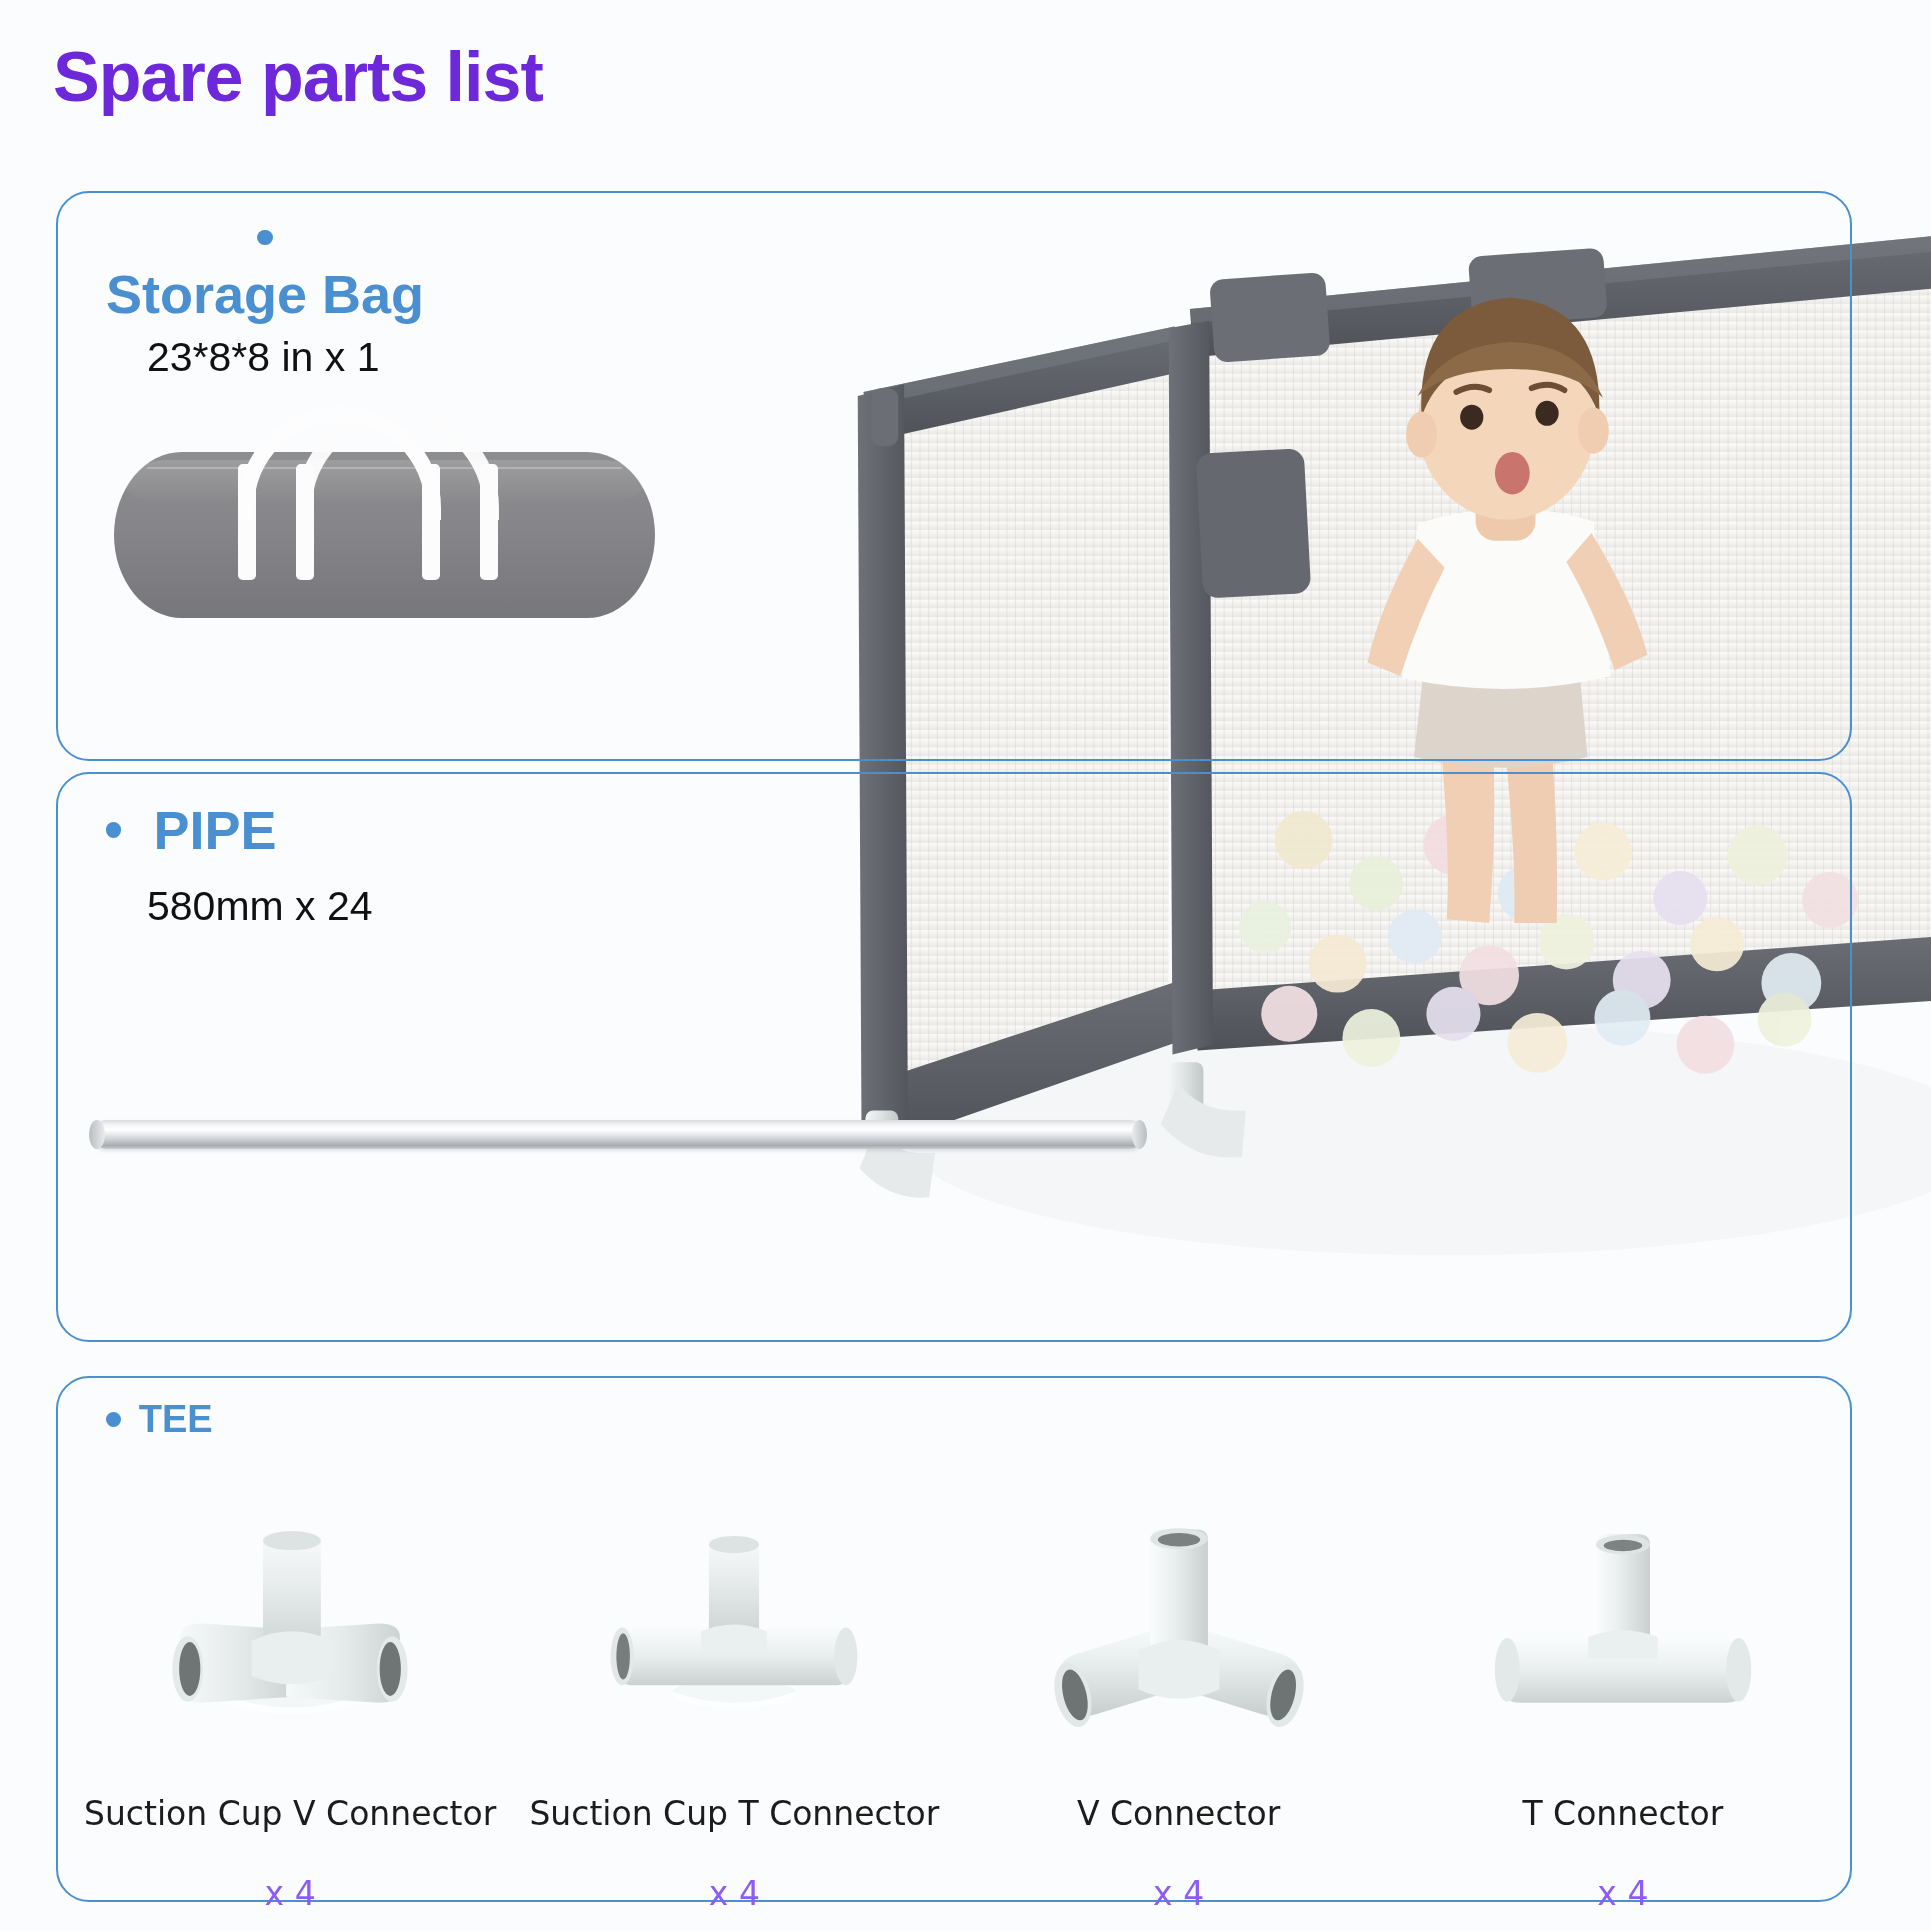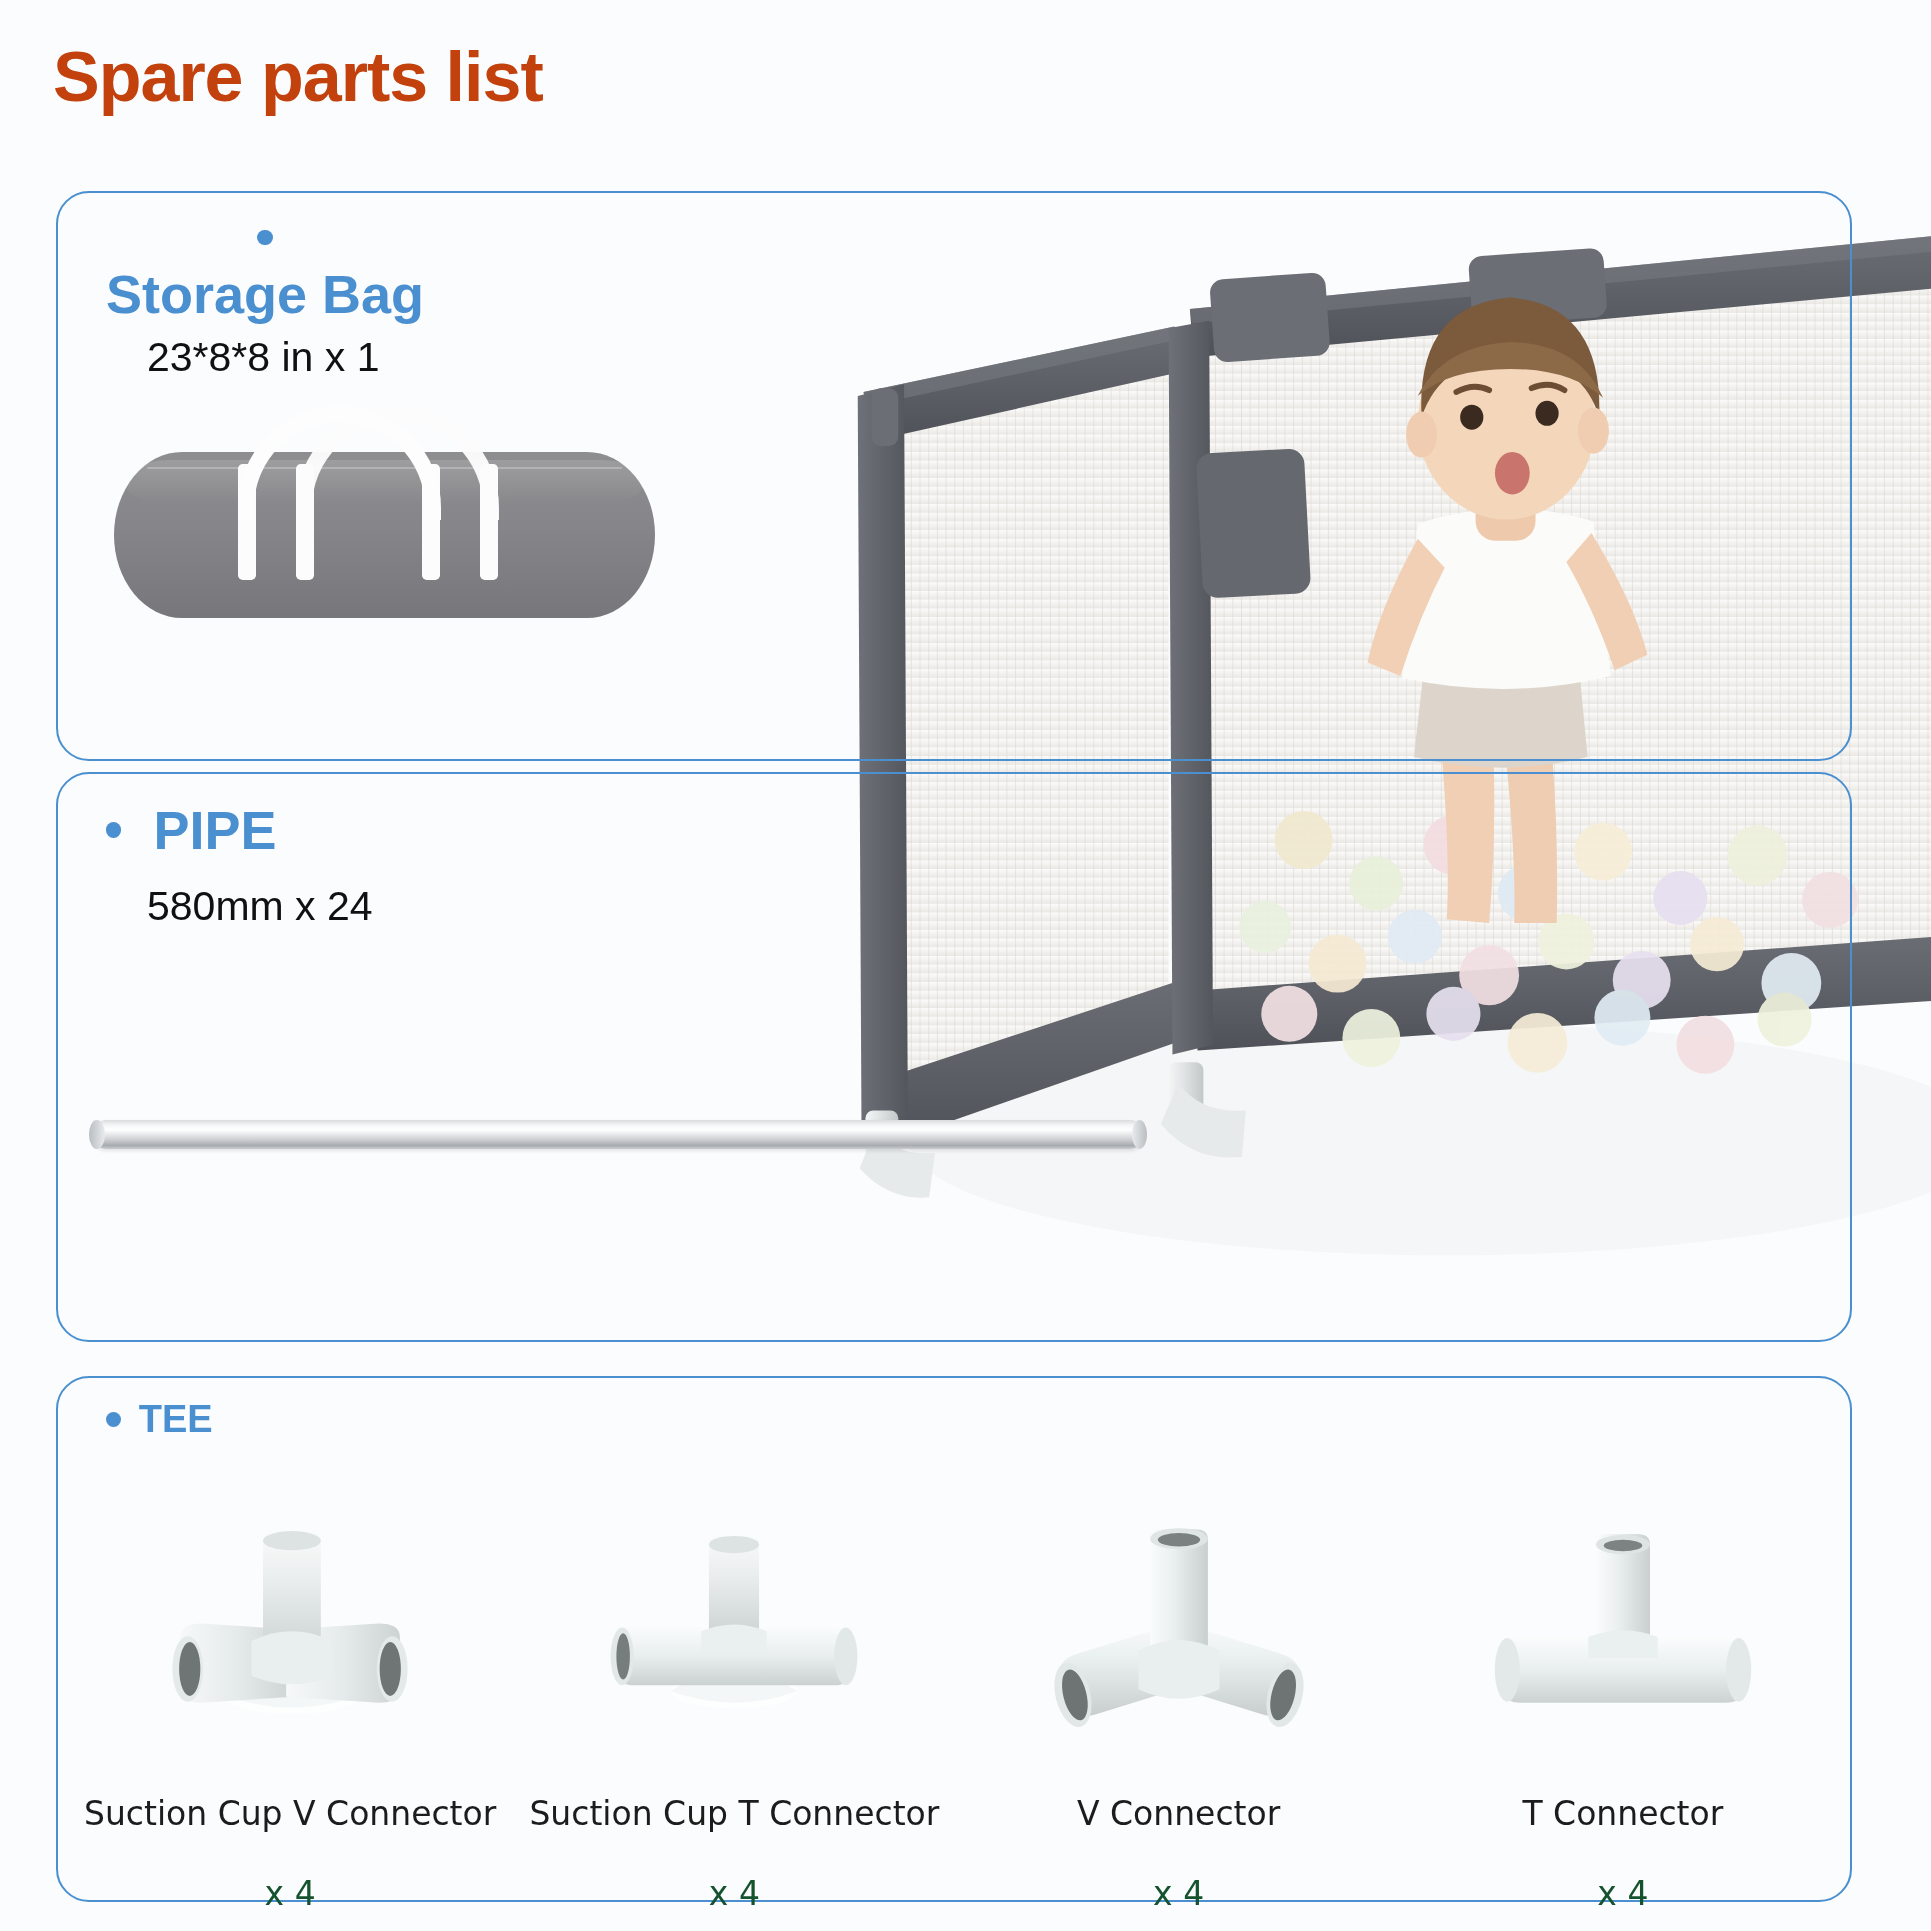--- a/index.html
+++ b/index.html
@@ -9,21 +9,21 @@
     font-family:"Liberation Sans", sans-serif;
     overflow:hidden;
     position:relative;
   }
   .page{position:absolute;inset:0;}
 
   
   .page-title{
     position:absolute;left:53px;top:37px;
     font-size:70px;font-weight:bold;
-    color:#c2410c;letter-spacing:-1px;
+    color:#6d28d9;letter-spacing:-1px;
     white-space:nowrap;
   }
 
   
   .card{
     position:absolute;
     border:2.9px solid #4a8fcf;
     border-radius:33px;
     background:rgba(255,255,255,0.0);
     box-sizing:border-box;
@@ -109,21 +109,21 @@
     display:flex;align-items:flex-start;
   }
   .fitting{
     flex:1 1 0;display:flex;flex-direction:column;align-items:center;gap:39px;
   }
   .fit-art{width:290px;height:241px;position:relative;}
   .fit-label{
     margin-top:5.8px;text-align:center;font-size:33px;color:#1c1c1c;
     line-height:1.32;font-family:"DejaVu Sans", sans-serif;
   }
-  .fit-qty{font-size:33px;color:#14532d;font-family:"DejaVu Sans", sans-serif;}
+  .fit-qty{font-size:33px;color:#8b5cf6;font-family:"DejaVu Sans", sans-serif;}
 
   
   .photo{
     position:absolute;left:850px;top:164px;width:1091px;height:1188px;
     overflow:hidden;
   }
 </style>
 </head>
 <body>
 

